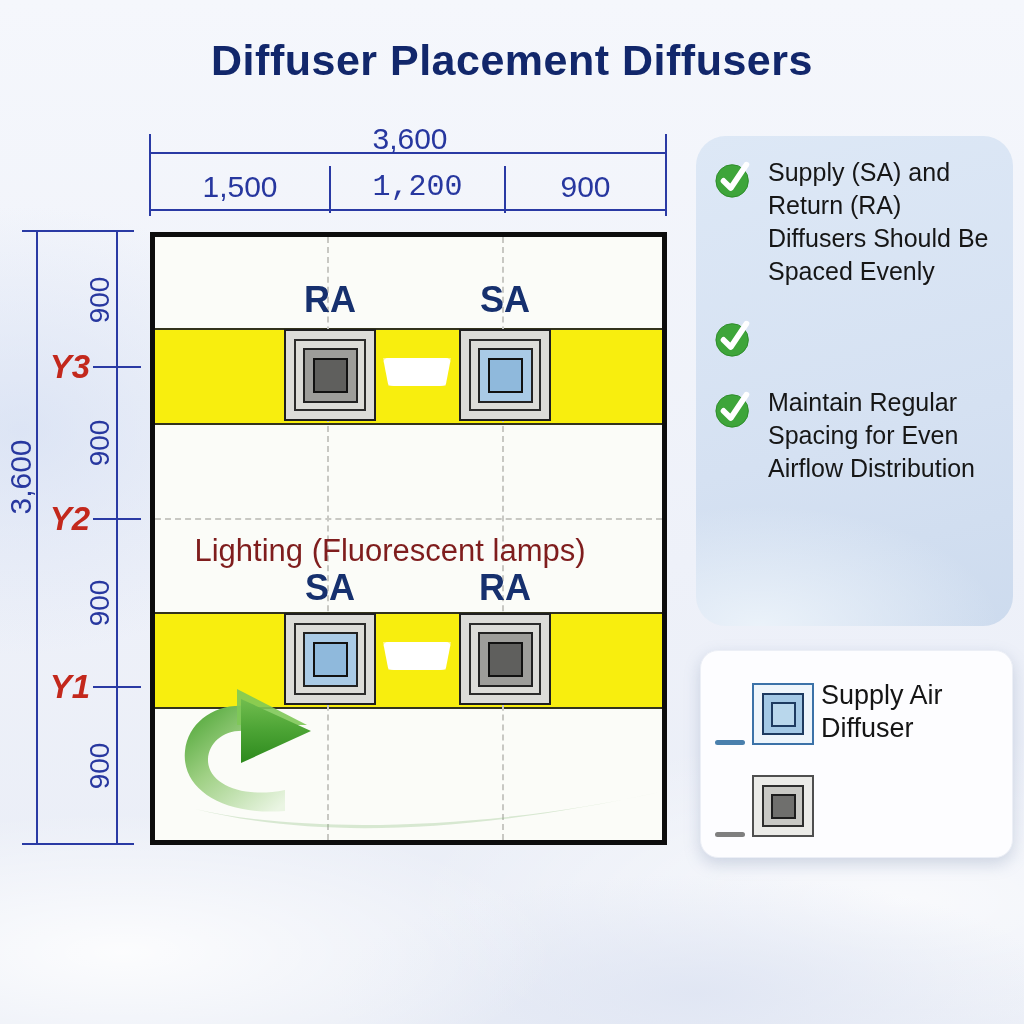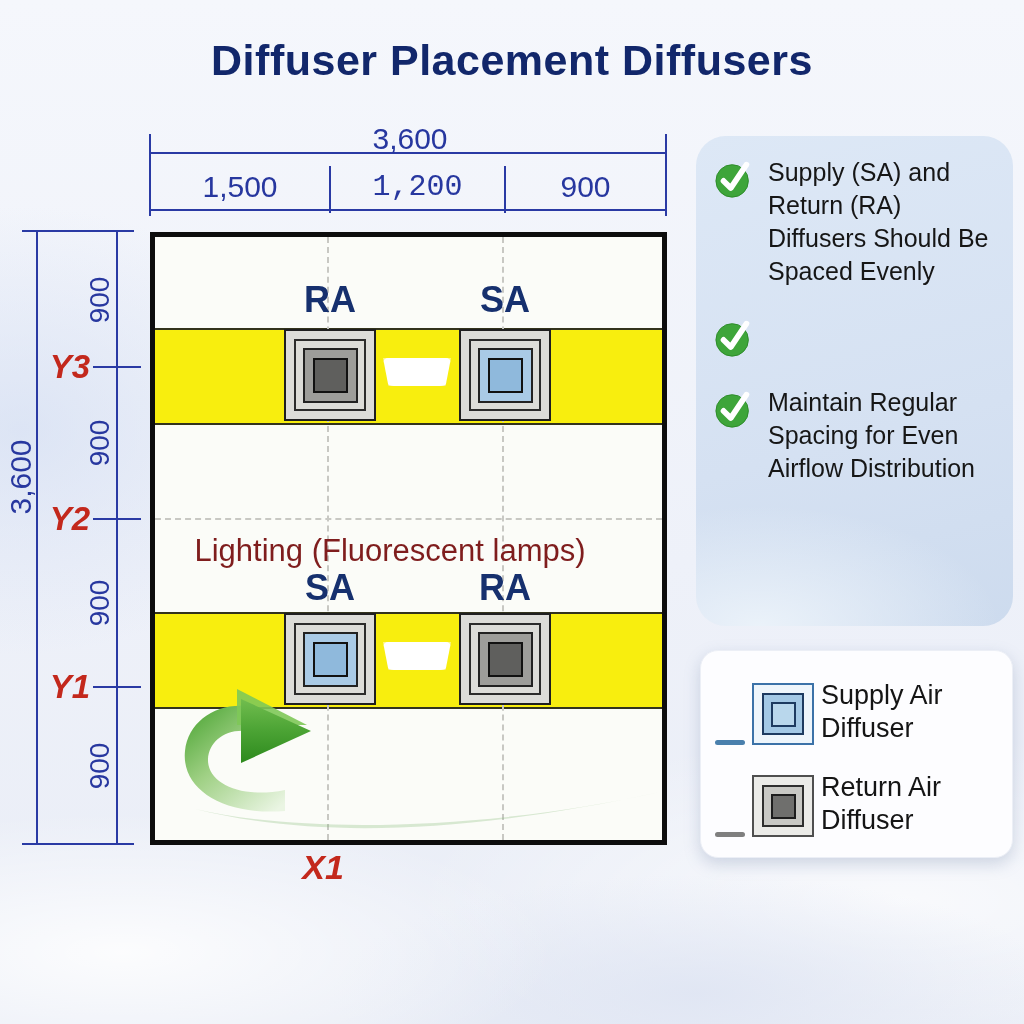--- a/index.html
+++ b/index.html
@@ -186,21 +186,20 @@
           <stop offset="1" stop-color="#2d8a1d"></stop>
         </linearGradient>
       </defs>
       <path d="M 30 120 C 150 150 300 145 495 103 C 330 140 140 146 30 120 Z" fill="#86bb77" opacity="0.3"></path>
       <path d="M 120 122 C 58 127 16 100 20 62 C 23 33 50 14 82 17 L 82 42 C 58 40 44 54 43 70 C 42 94 75 110 120 101 Z" fill="url(#ribbon)"></path>
       <polygon points="72,0 142,36 72,36" fill="#7ec858" opacity="0.9"></polygon>
       <polygon points="76,10 146,42 76,74" fill="url(#headg)"></polygon>
     </svg>
   </div>
 
-  <div class="abs red-lab" style="left:263px;top:848px;width:120px;text-align:center;font-size:34px;">X1</div>
 
   <div class="abs panel">
     <div class="chk-item">
       <svg width="42" height="42" viewBox="0 0 44 44">
         <circle cx="19" cy="24" r="17" fill="#3ea53a" stroke="#2c8a28" stroke-width="1"></circle>
         <path d="M 10 24 L 17.5 31.5 L 34 7" fill="none" stroke="#ffffff" stroke-width="6" stroke-linecap="round" stroke-linejoin="round"></path>
       </svg>
       <div class="chk-text">Supply (SA) and Return (RA) Diffusers Should Be Spaced Evenly</div>
     </div>
     <div class="chk-item">
@@ -228,17 +227,16 @@
       </div>
       <div class="leg-lab">Supply Air Diffuser</div>
     </div>
     <div class="leg-row">
       <div class="dash ret"></div>
       <div class="mini ret">
         <div class="m2">
             <div class="m3"></div>
           </div>
       </div>
-      <div class="leg-lab">Return Air Diffuser</div>
     </div>
   </div>
 
 </div>
 
 </body></html>

